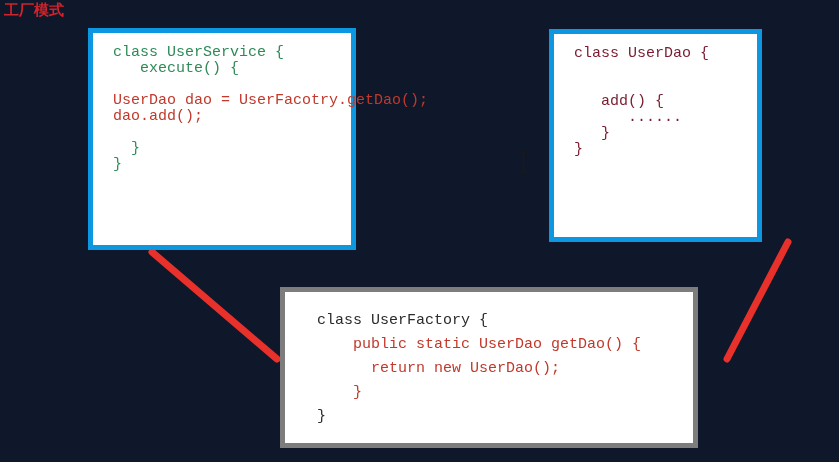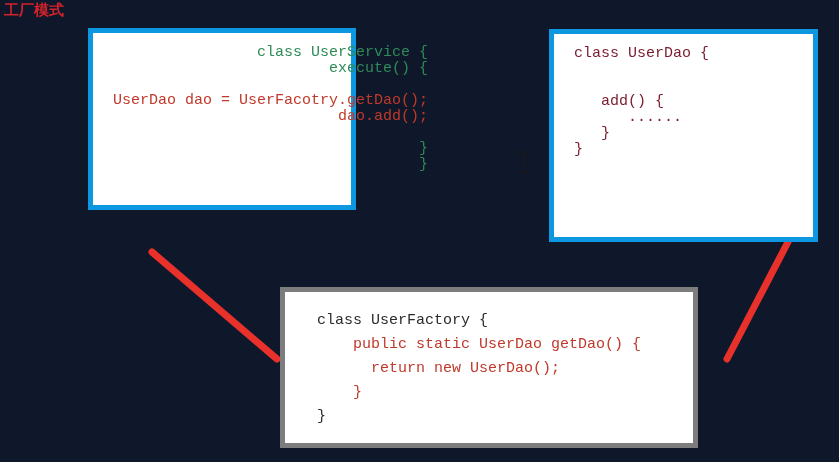--- a/index.html
+++ b/index.html
@@ -78,25 +78,25 @@
 
 <div id="canvas">
 
   <div id="diagram-title" style="color: rgb(208, 35, 43);">工厂模式</div>
 
   <svg id="connectors" viewBox="0 0 839 462" xmlns="http://www.w3.org/2000/svg">
     <line id="conn-0" stroke-linecap="round" x1="152" y1="252" x2="277" y2="359" stroke="#e8312a" stroke-width="7"></line>
     <line id="conn-1" stroke-linecap="round" x1="788" y1="242" x2="727" y2="359" stroke="#e8312a" stroke-width="7"></line>
   </svg>
 
-  <div class="code-box box-blue" id="box-0" style="left: 88px; top: 28px; width: 268px; height: 182px; border-color: rgb(13, 151, 224); text-align: right;">
+  <div class="code-box box-blue" id="box-0" style="left: 88px; top: 28px; width: 268px; height: 222px; border-color: rgb(13, 151, 224);">
     <div class="code-lines" id="lines-0" style="left: 20px; top: 12px; color: rgb(43, 43, 43);"><span class="code-line" style="color: rgb(46, 139, 87);">class UserService {</span><span class="code-line" style="color: rgb(46, 139, 87);">   execute() {</span><span class="code-line" style="color: rgb(46, 139, 87);">&nbsp;</span><span class="code-line" style="color: rgb(192, 57, 43);">UserDao dao = UserFacotry.getDao();</span><span class="code-line" style="color: rgb(192, 57, 43);">dao.add();</span><span class="code-line" style="color: rgb(192, 57, 43);">&nbsp;</span><span class="code-line" style="color: rgb(46, 139, 87);">  }</span><span class="code-line" style="color: rgb(46, 139, 87);">}</span></div>
   </div>
 
-  <div class="code-box box-blue" id="box-1" style="left: 549px; top: 29px; width: 269px; height: 213px; border-color: rgb(13, 151, 224);">
+  <div class="code-box box-blue" id="box-1" style="left: 549px; top: 29px; width: 213px; height: 213px; border-color: rgb(13, 151, 224);">
     <div class="code-lines" id="lines-1" style="left: 20px; top: 12px; color: rgb(43, 43, 43);"><span class="code-line" style="color: rgb(122, 27, 46);">class UserDao {</span><span class="code-line" style="color: rgb(122, 27, 46);">&nbsp;</span><span class="code-line" style="color: rgb(122, 27, 46);">&nbsp;</span><span class="code-line" style="color: rgb(122, 27, 46);">   add() {</span><span class="code-line" style="color: rgb(122, 27, 46);">      ......</span><span class="code-line" style="color: rgb(122, 27, 46);">   }</span><span class="code-line" style="color: rgb(122, 27, 46);">}</span></div>
   </div>
 
   <div class="code-box box-gray" id="box-2" style="left: 280px; top: 287px; width: 418px; height: 161px; border-color: rgb(125, 125, 125);">
     <div class="code-lines" id="lines-2" style="left: 32px; top: 17px; line-height: 24px; color: rgb(43, 43, 43);"><span class="code-line" style="color: rgb(43, 43, 43);">class UserFactory {</span><span class="code-line" style="color: rgb(192, 57, 43);">    public static UserDao getDao() {</span><span class="code-line" style="color: rgb(192, 57, 43);">      return new UserDao();</span><span class="code-line" style="color: rgb(192, 57, 43);">    }</span><span class="code-line" style="color: rgb(43, 43, 43);">}</span></div>
   </div>
 
   <svg id="text-cursor" viewBox="0 0 11 22" xmlns="http://www.w3.org/2000/svg" style="left: 518px; top: 151px;">
     <path d="M1.5 1 H9.5 M5.5 1 V21 M1.5 21 H9.5" stroke="#1a1a1a" stroke-width="1.6" fill="none"></path>
   </svg>

